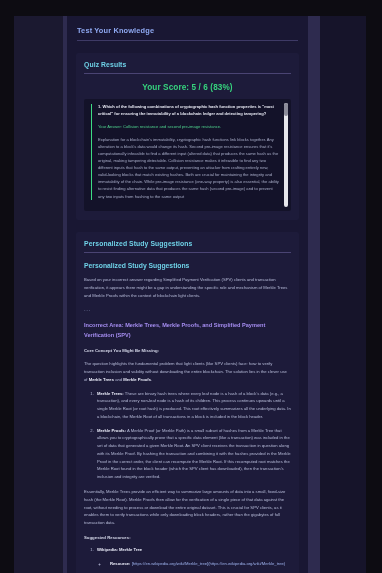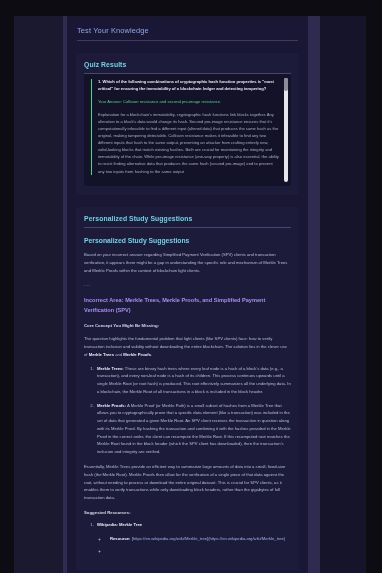--- a/index.html
+++ b/index.html
@@ -41,21 +41,21 @@
     position: absolute; left: 67px; top: 16px;
     width: 241px; height: 557px;
     background: #191733;
     overflow: hidden;
     padding: 0;
   }
 
   .page-title {
     color: #8ea8f0;
     font-size: 7.4px;
-    font-weight: normal;
+    font-weight: bold;
     letter-spacing: .15px;
     padding: 10px 10px 0 10px;
   }
   .title-rule {
     margin: 5px 10px 0 10px;
     height: 1px;
     background: #3e3a66;
   }
 
   .card {
@@ -192,20 +192,21 @@
   <div class="right-pane"></div>
 
   <div class="content">
 
     <div class="page-title">Test Your Knowledge</div>
     <div class="title-rule"></div>
 
     <div class="card">
       <div class="card-title">Quiz Results</div>
       <div class="card-rule"></div>
+      <div class="score">Your Score: 5 / 6 (83%)</div>
 
       <div class="qbox">
         <div class="q-item">
           <div class="q-text">1. Which of the following combinations of cryptographic hash function properties is "most critical" for ensuring the immutability of a blockchain ledger and detecting tampering?</div>
           <div class="q-answer">Your Answer: Collision resistance and second pre-image resistance.</div>
           <div class="q-expl">Explanation for a blockchain's immutability, cryptographic hash functions link blocks together. Any alteration to a block's data would change its hash. Second pre-image resistance ensures that it's computationally infeasible to find a different input (altered data) that produces the same hash as the original, making tampering detectable. Collision resistance makes it infeasible to find any two different inputs that hash to the same output, preventing an attacker from crafting entirely new, valid-looking blocks that match existing hashes. Both are crucial for maintaining the integrity and immutability of the chain. While pre-image resistance (one-way property) is also essential, the ability to resist finding alternative data that produces the same hash (second pre-image) and to prevent any two inputs from hashing to the same output</div>
         </div>
         <div class="qscroll-track">
           <div class="qscroll-thumb"></div>
         </div>

